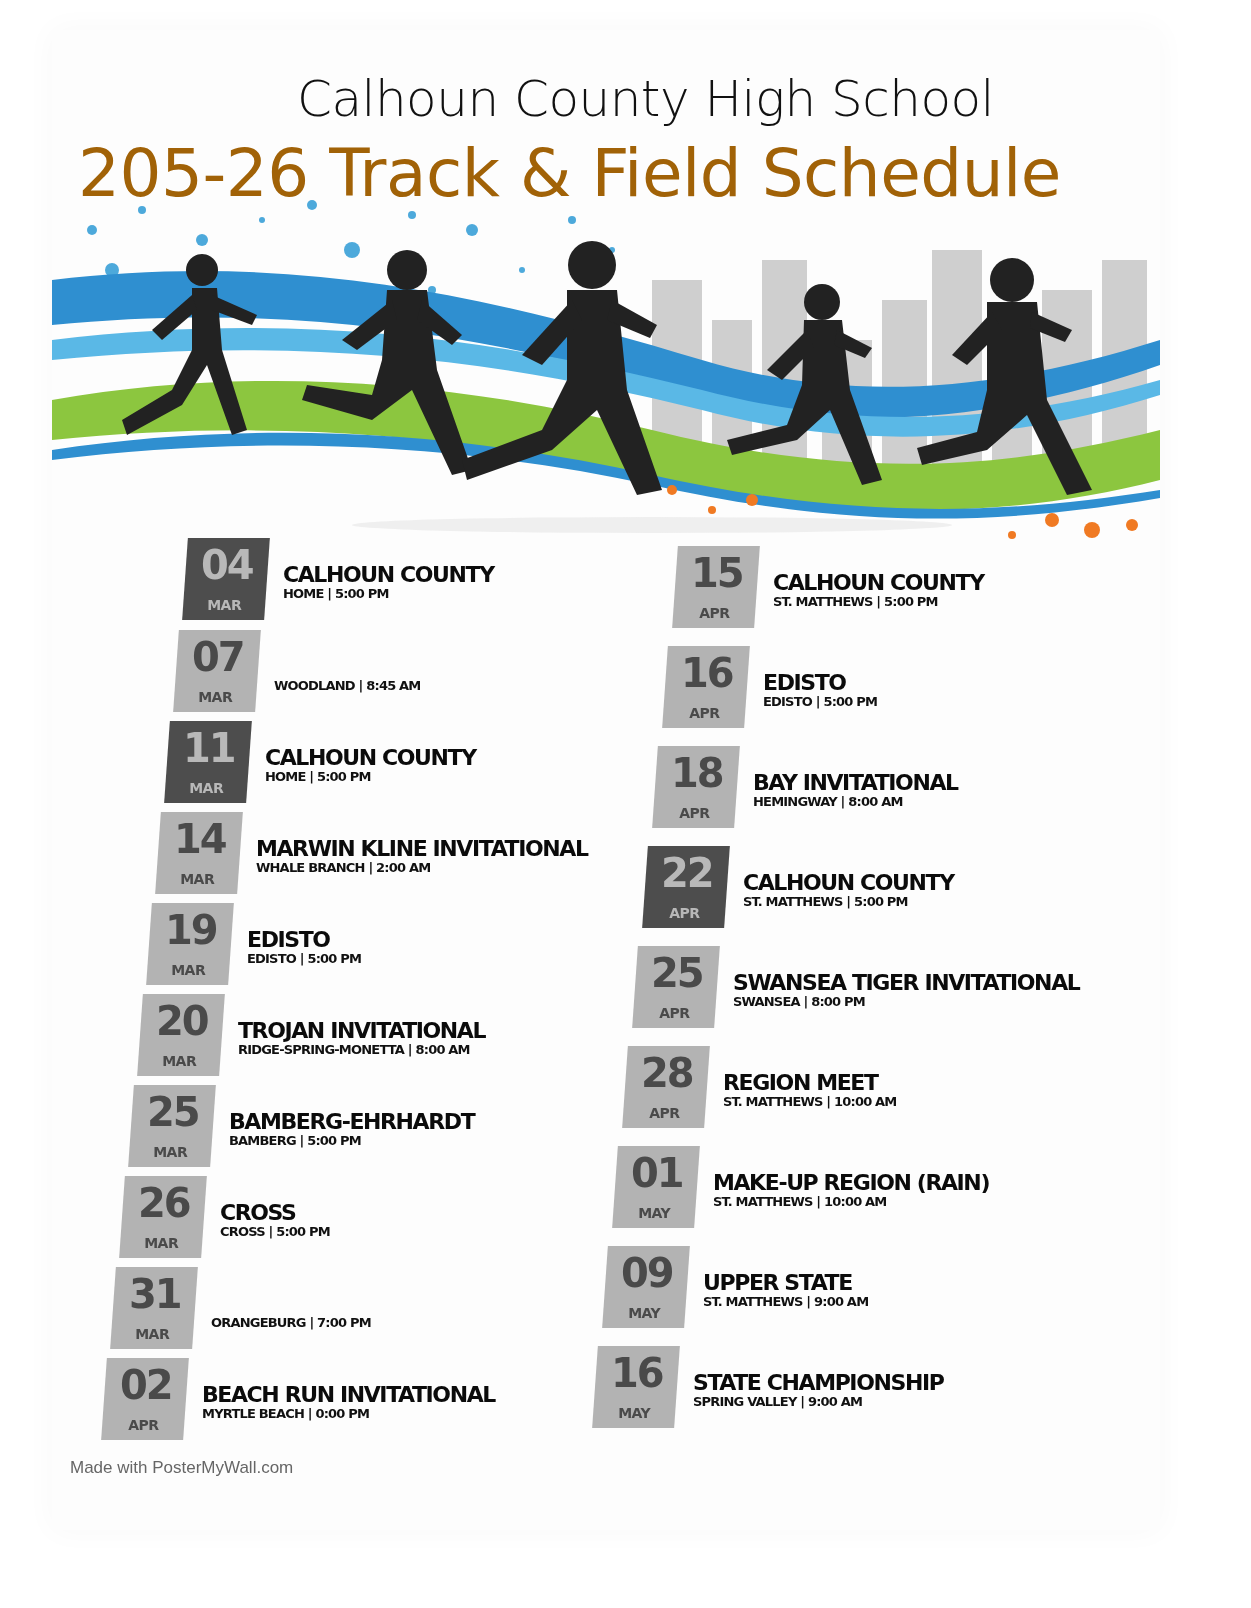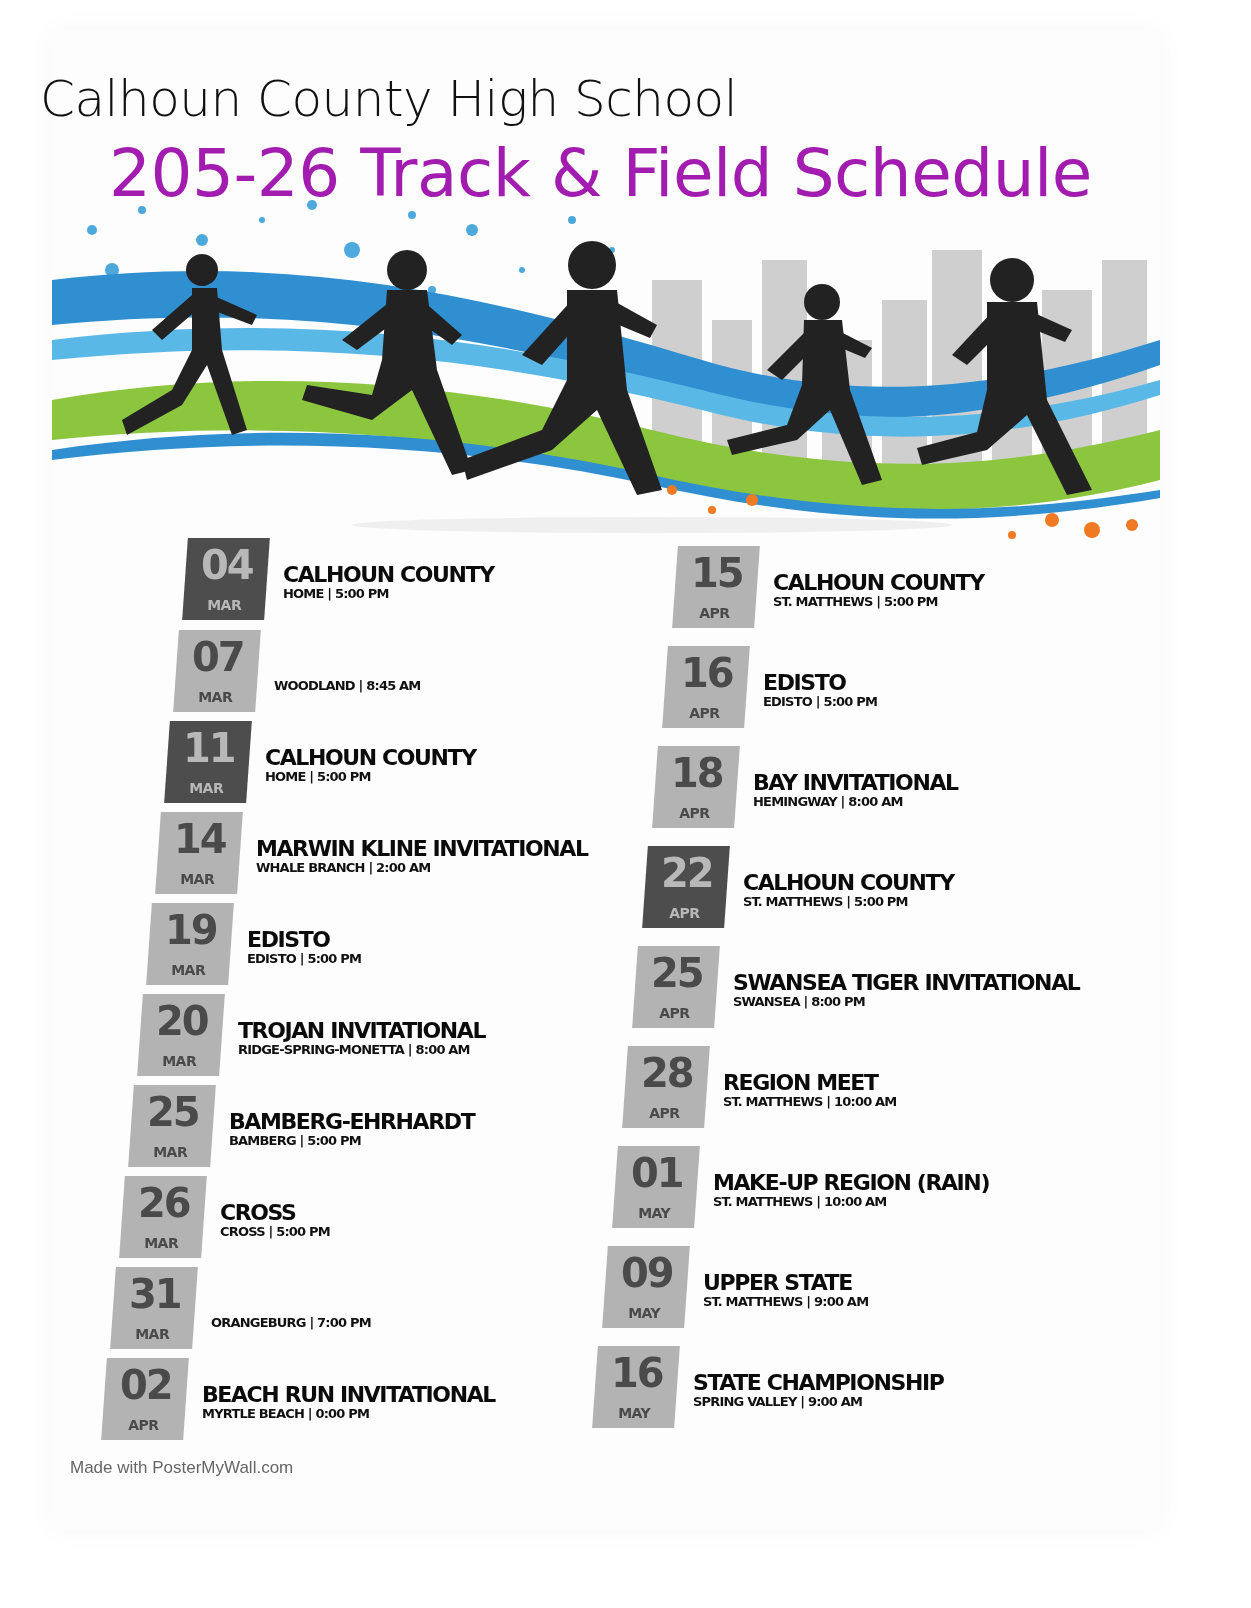--- a/index.html
+++ b/index.html
@@ -6,29 +6,29 @@
   html, body { width: 1251px; height: 1608px; background: #ffffff; overflow: hidden; }
   body { font-family: "Liberation Sans", sans-serif; position: relative; }
 
   .poster {
     position: absolute; left: 52px; top: 30px; width: 1108px; height: 1500px;
     background: #fdfdfd;
     box-shadow: 0 0 30px rgba(0,0,0,0.03);
   }
 
   .header-line1 {
-    position: absolute; left: 0; right: 0; top: 70px; 
+    position: absolute; left: 0; right: 0; top: 70px; text-align: center;
     font-family: "DejaVu Sans", sans-serif; font-weight: 300;
     font-size: 50px; color: #111; letter-spacing: -0.5px;
     padding-left: 40px;
   }
   .header-line2 {
     position: absolute; left: 78px; top: 135px;
     font-family: "DejaVu Sans", sans-serif;
-    font-size: 66px; color: #a21caf; letter-spacing: -0.5px; white-space: nowrap; margin-left: 31px;
+    font-size: 66px; color: #a16207; letter-spacing: -0.5px; white-space: nowrap;
   }
 
   .banner {
     position: absolute; left: 52px; top: 190px; width: 1108px; height: 360px;
   }
   .event {
     position: absolute; width: 560px; height: 92px;
   }
   .date-box {
     position: absolute; left: 0; top: 0; width: 82px; height: 82px;

